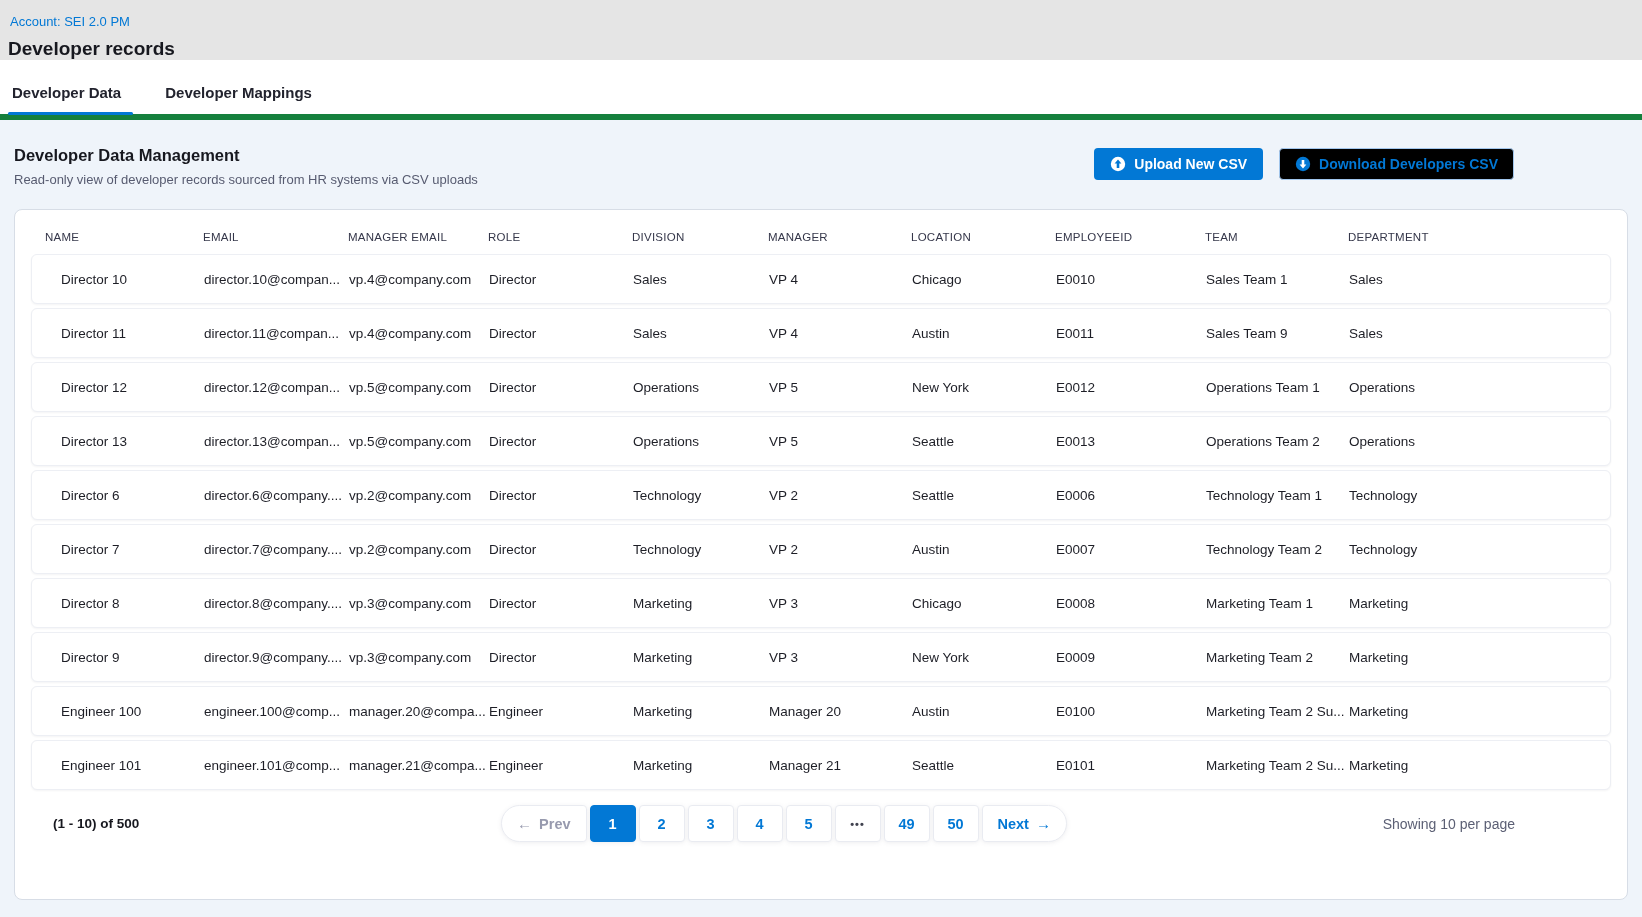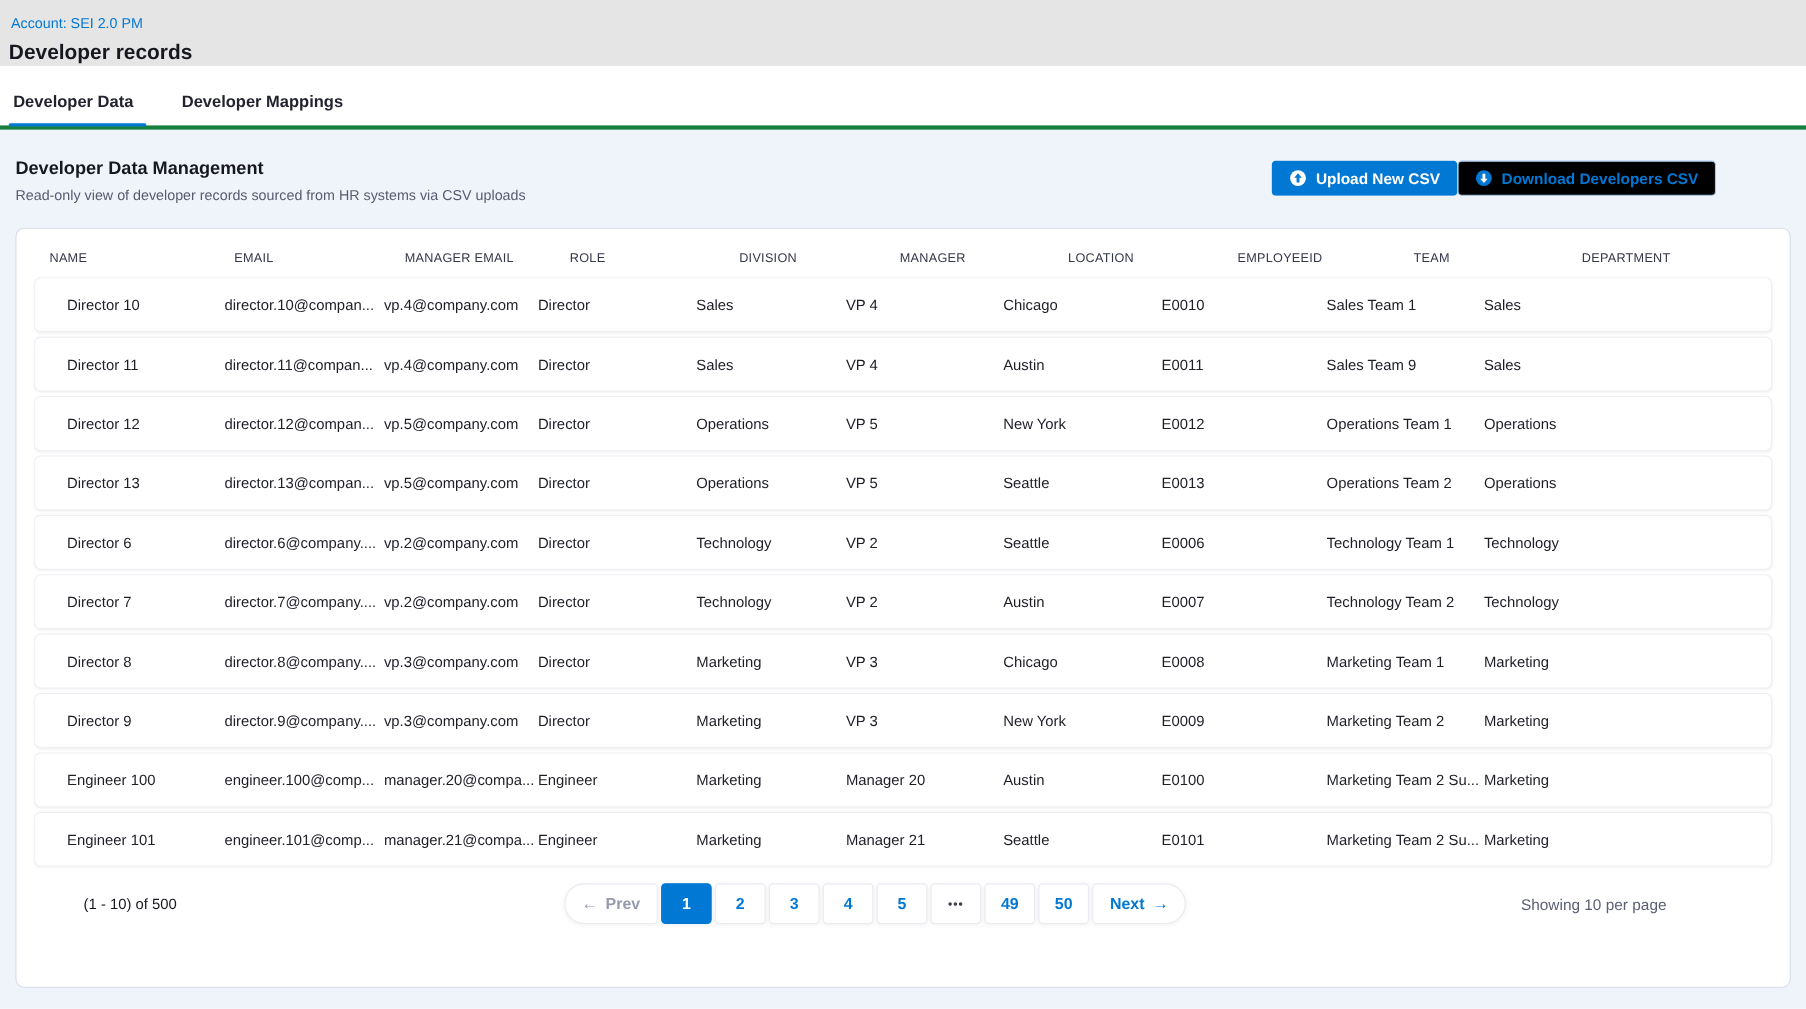--- a/index.html
+++ b/index.html
@@ -5,50 +5,50 @@
   * { box-sizing: border-box; margin: 0; padding: 0; }
   html,body { width: 1642px; height: 917px; background: #ffffff;
     font-family: "Liberation Sans", "DejaVu Sans", sans-serif; color: #1d1e26; }
 
   
   .page-header { padding: 12px 0 0 10px; background: #e5e5e5; }
   .account-link { color: #0278d5; font-size: 13px; cursor: pointer; display: inline-block; }
   .page-title { font-size: 19px; font-weight: 700; color: #17181f; margin: 8px 0 14px -2px; }
 
   
-  .tab-bar { display: flex; gap: 40px; padding-left: 10px; border-bottom: 4px solid #15803d; background: #fff; }
+  .tab-bar { display: flex; gap: 40px; padding-left: 10px; border-bottom: 6px solid #15803d; background: #fff; }
   .tab { font-size: 15px; font-weight: 600; color: #22232e; padding: 10px 2px 13px; cursor: pointer; position: relative; }
   .tab.active::after { content: ""; position: absolute; left: -2px; right: -10px; bottom: -1px; height: 3px; background: #0278d5; border-radius: 2px; }
 
   
   .section { background: #eff4fa; padding: 26px 14px 0; height: 809px; }
   .section-head { display: flex; align-items: flex-start; justify-content: space-between; }
   .section-title { font-size: 16.5px; font-weight: 700; color: #17181f; }
   .section-sub { font-size: 13px; color: #575b70; margin-top: 7px; }
-  .head-actions { display: flex; gap: 0; margin-right: 68px; margin-top: 2px; }
+  .head-actions { display: flex; gap: 16px; margin-right: 114px; margin-top: 2px; }
   .btn { display: flex; align-items: center; gap: 8px; height: 32px; padding: 0 15px;
     border-radius: 4px; font-size: 14px; font-weight: 700; cursor: pointer; border: 1px solid transparent; white-space: nowrap; }
   .btn-primary { background: #0278d5; color: #fff; }
   .btn-secondary { background: #000000; color: #0278d5; border-color: #a2c6ec; justify-content: space-between; }
   .btn svg { display: block; }
 
   
   .card { margin-top: 22px; background: #fff; border: 1px solid #d7dde6; border-radius: 8px; padding: 0 16px 57px; }
   :root { --cols: 158px 145px 140px 144px 136px 143px 144px 150px 143px minmax(0,1fr); }
-  .thead { display: grid; grid-template-columns: var(--cols); padding: 21px 14px 11px; gap: 10px; }
+  .thead { display: grid; grid-template-columns: var(--cols); padding: 21px 14px 11px; }
   .th { font-size: 11.5px; font-weight: 500; color: #35374a; letter-spacing: .25px; white-space: nowrap; overflow: hidden; }
   .tbody { display: block; }
   .trow { display: grid; grid-template-columns: var(--cols); align-items: center; height: 50px; padding: 0 14px;
     background: #fff; border: 1px solid #edeff4; border-radius: 6px; box-shadow: 0 1px 2px rgba(40,41,61,.05); margin-bottom: 4px; }
   .td { font-size: 13.5px; color: #1d1e26; white-space: nowrap; overflow: hidden; }
   .td:first-child { padding-left: 15px; }
 
   
   .pagination-bar { display: flex; align-items: center; margin-top: 15px; padding: 0 0 0 22px; }
-  .range-label { flex: 1; font-size: 13.5px; font-weight: 400; color: #17181f; margin-left: 23px; }
+  .range-label { flex: 1; font-size: 13.5px; font-weight: 700; color: #17181f; }
   .per-page { flex: 1; text-align: right; font-size: 14px; color: #5b5f74; padding-right: 96px; }
   .pager { display: flex; gap: 3px; filter: drop-shadow(0 1px 2px rgba(40,41,61,.08)); }
   .pcell { min-width: 46px; height: 37px; display: flex; align-items: center; justify-content: center; gap: 7px;
     background: #fff; border: 1px solid #e9ebf1; font-size: 14.5px; font-weight: 600; color: #0278d5; border-radius: 4px; cursor: pointer; }
   .pcell.prev { color: #979aae; padding: 0 15px; border-radius: 19px 4px 4px 19px; }
   .pcell.next { padding: 12px 15px; border-radius: 4px 19px 19px 4px; }
   .pcell.active { background: #0278d5; border-color: #0278d5; color: #fff; cursor: default; }
   .pcell.dots { color: #40424f; letter-spacing: 1px; font-size: 11px; cursor: default; }
   .arrow { font-size: 15px; font-weight: 400; }
 </style>

